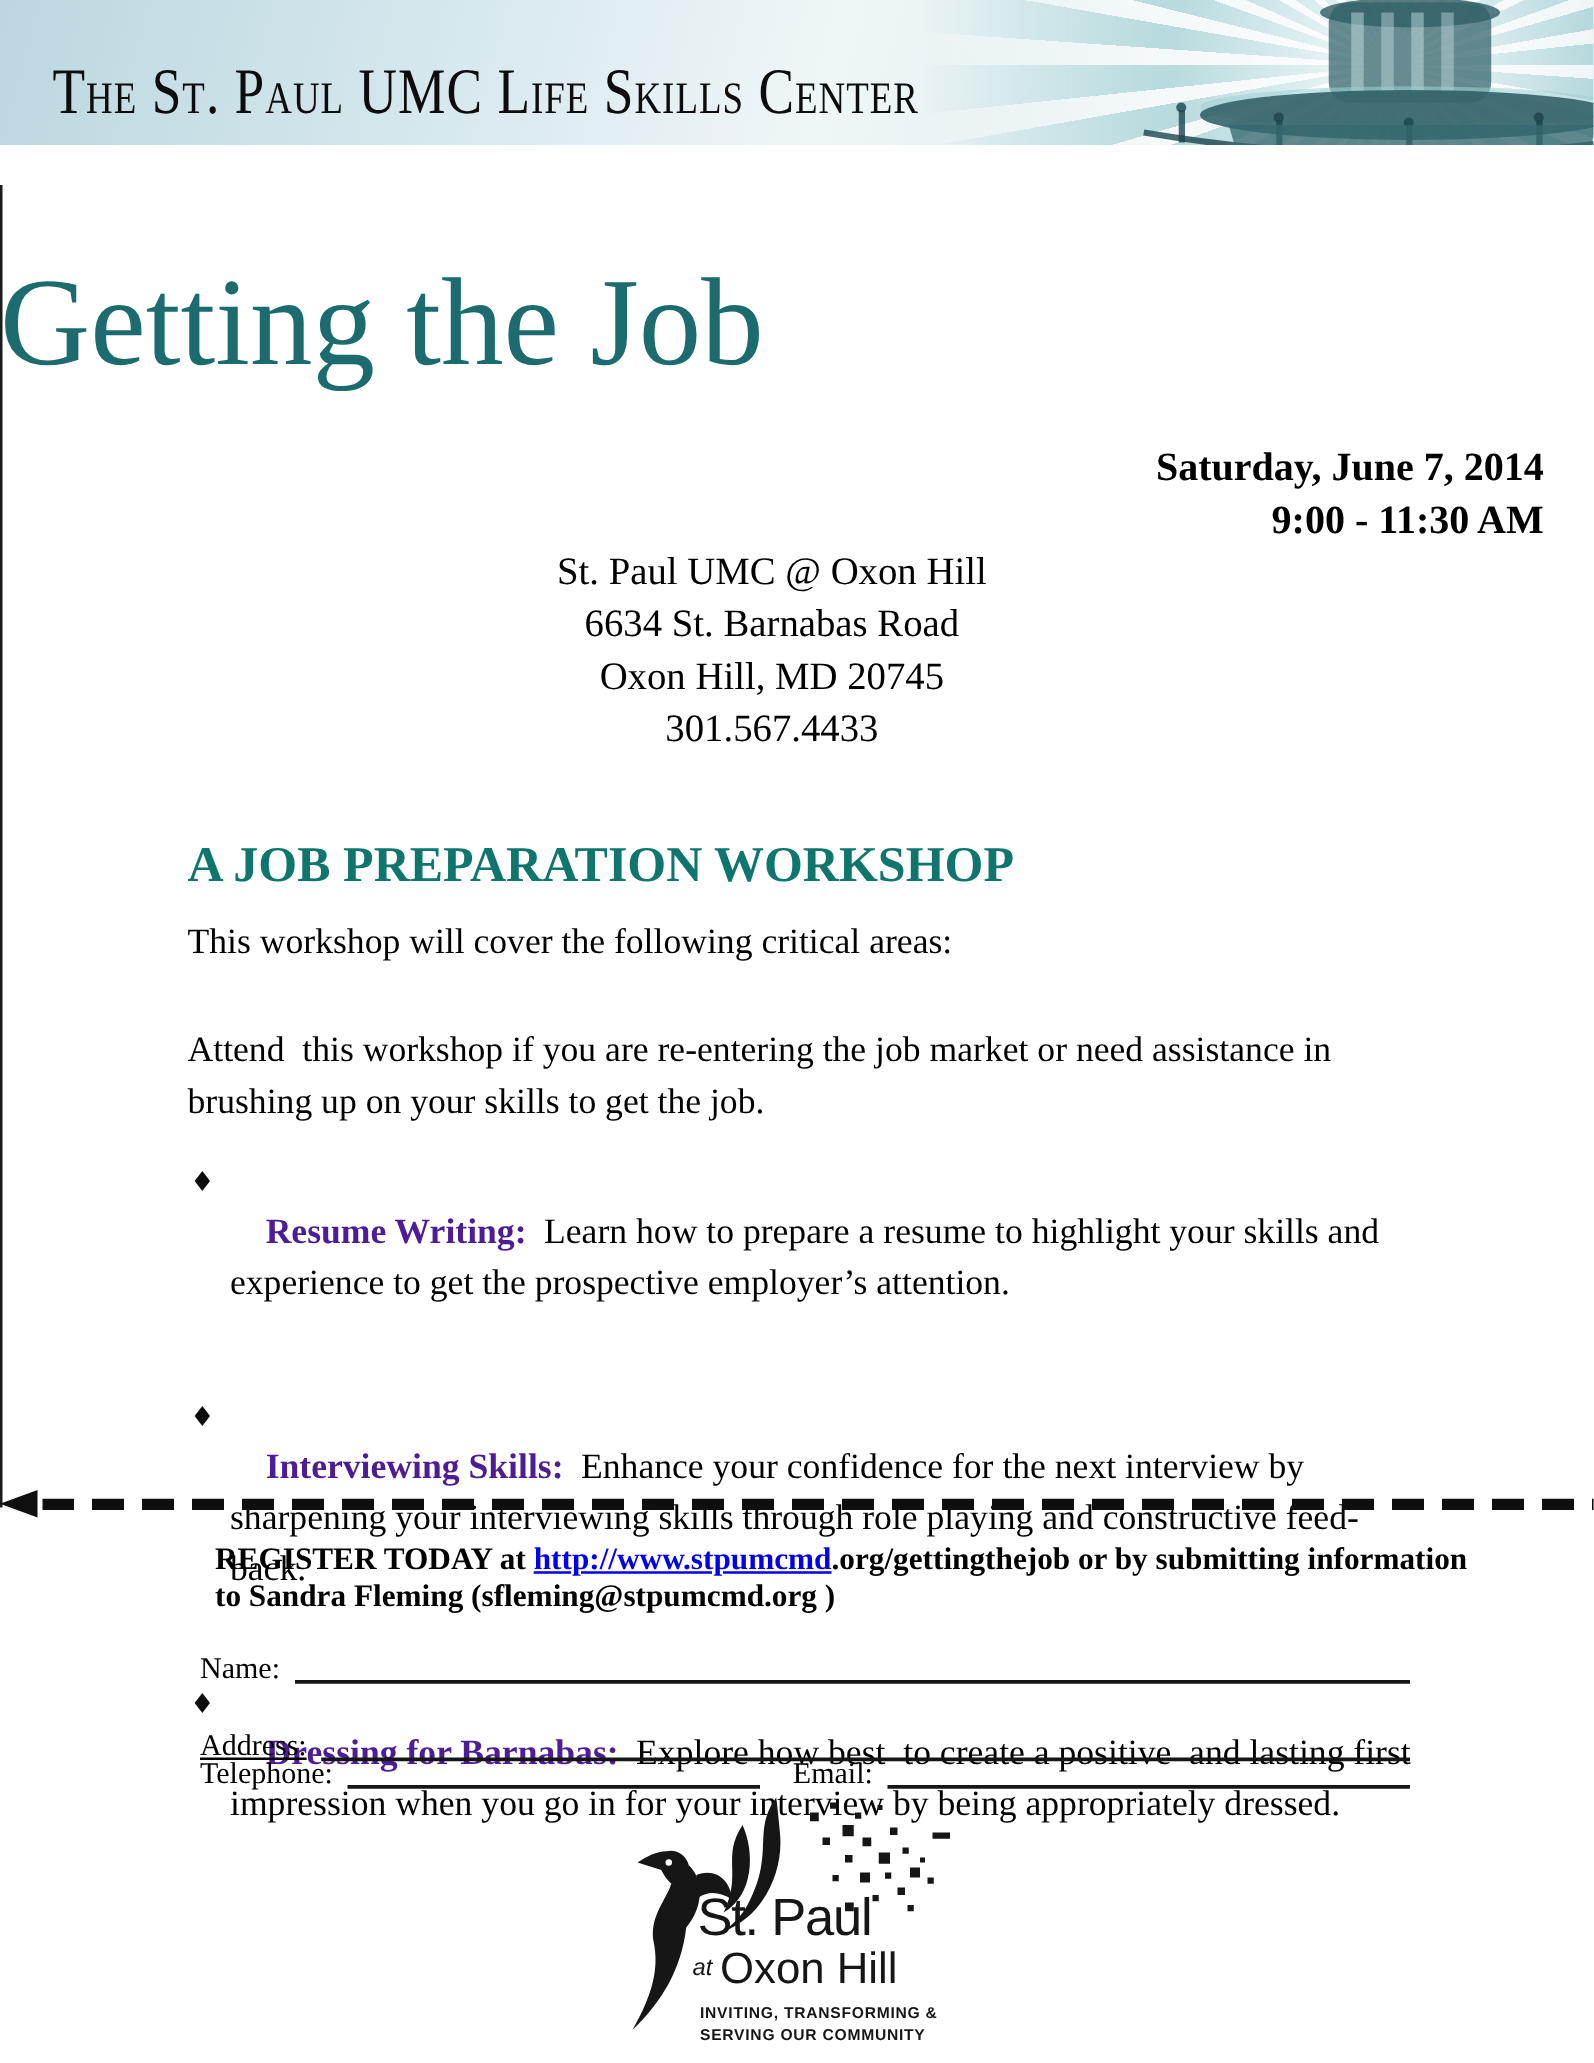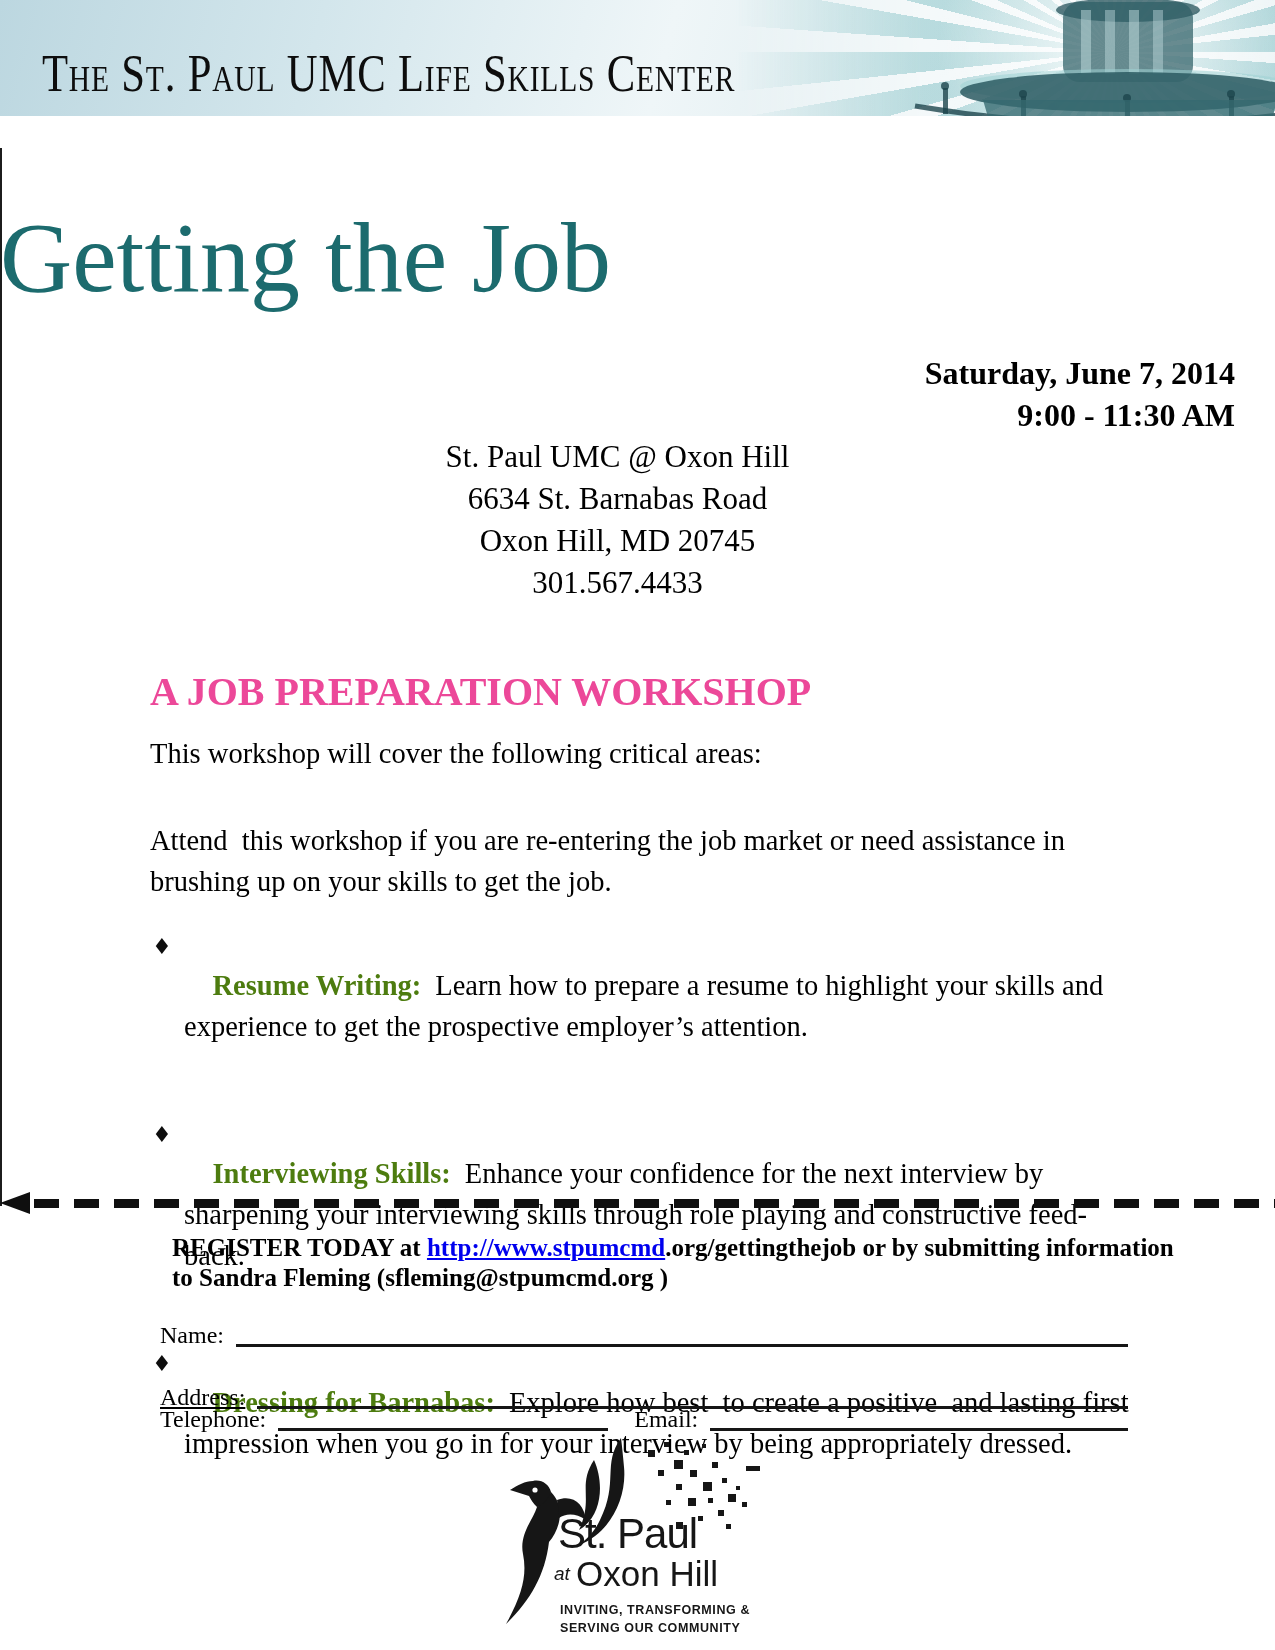--- a/index.html
+++ b/index.html
@@ -39,31 +39,31 @@
   }
   .event{
     position:absolute;left:0;top:352px;width:1235px;text-align:center;
     font-size:31px;line-height:42px;
   }
   .event .bold{font-weight:bold;font-size:32px;text-align:right;}
 
   
   .main{position:absolute;left:150px;top:668px;width:980px;}
   .ws-heading{
-    font-size:40px;font-weight:bold;color:#ec4899;letter-spacing:0;
+    font-size:40px;font-weight:bold;color:#0f766e;letter-spacing:0;
     margin:0 0 18px 0;
   }
   .para{font-size:28.5px;line-height:41px;margin:0 0 22px 0;white-space:pre-wrap;}
   .para.cover{margin-bottom:46px;}
   .bullet{
     position:relative;padding-left:34px;font-size:28.5px;line-height:41px;
     margin:0 0 24px 0;white-space:pre-wrap;
   }
   .diamond{position:absolute;left:2px;top:2px;font-size:22px;color:#0d0d0d;font-family:"DejaVu Sans",sans-serif;}
-  .b-label{font-weight:bold;color:#4d7c0f;margin-right:14px;}
+  .b-label{font-weight:bold;color:#4c1d95;margin-right:14px;}
 
   
   .cutline{position:absolute;left:0;top:1199px;width:1275px;height:9px;}
   .cutline .dashes{
     position:absolute;left:34px;right:0;top:0;height:9px;
     background:repeating-linear-gradient(90deg,#0f0f0f 0 25px,transparent 25px 40px);
   }
   .cutline .arrow{
     position:absolute;left:0;top:-7px;width:0;height:0;
     border-top:11px solid transparent;border-bottom:11px solid transparent;

